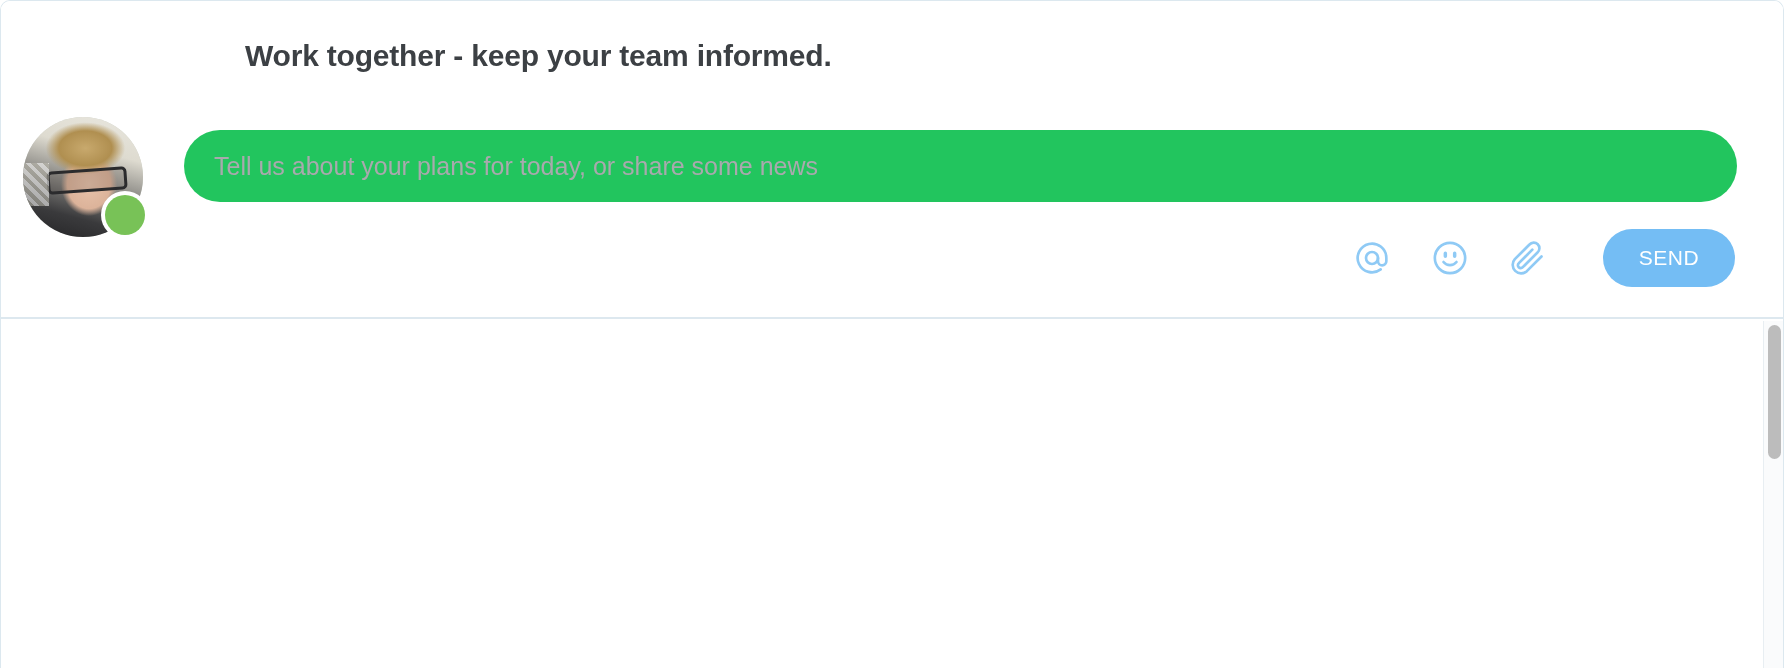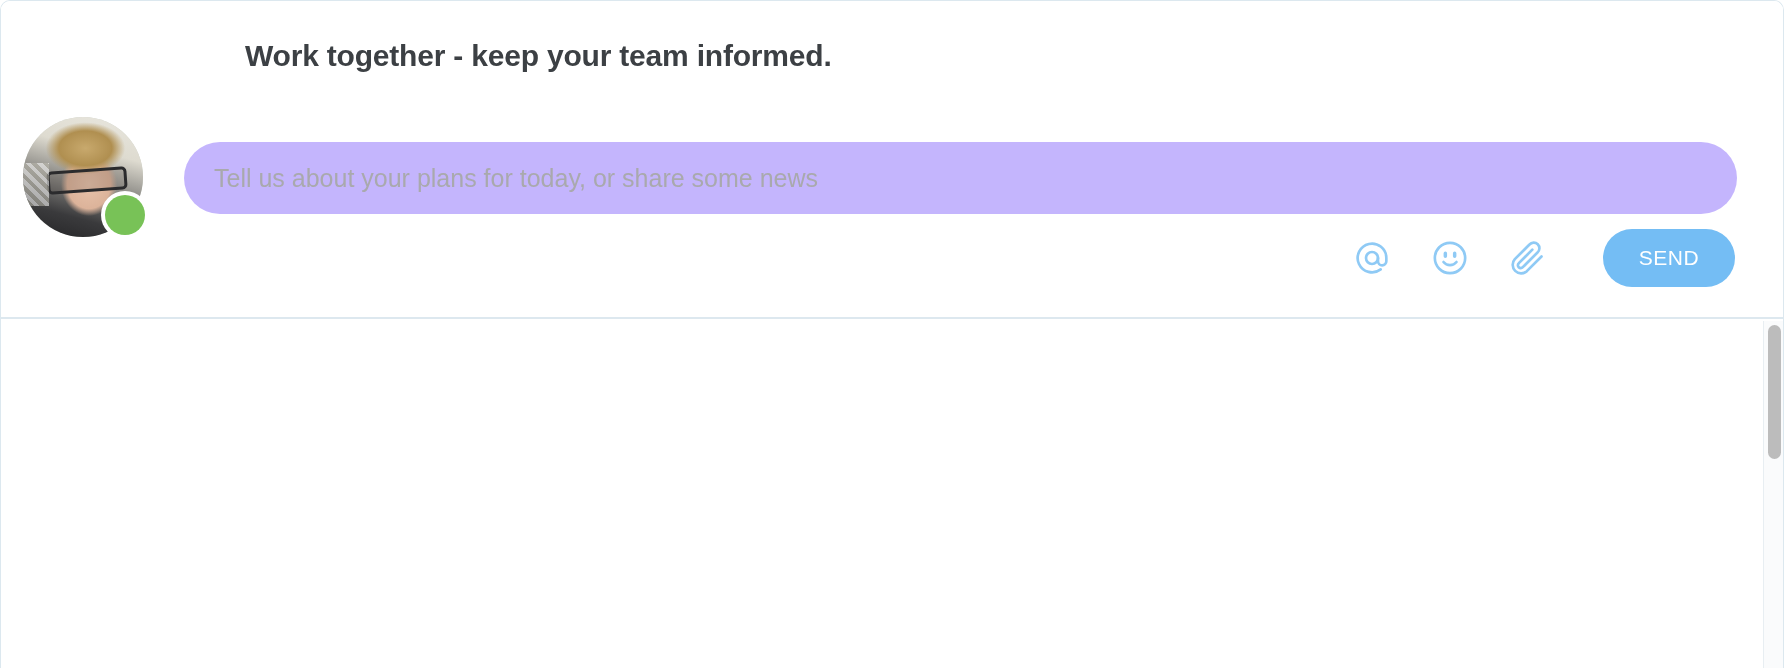--- a/index.html
+++ b/index.html
@@ -104,27 +104,27 @@
   .composer-avatar .status-dot {
     width: 40px;
     height: 40px;
     right: -2px;
     bottom: 2px;
   }
 
   .composer-input {
     position: absolute;
     left: 183px;
-    top: 141px;
+    top: 129px;
     width: 1553px;
     height: 72px;
     border: none;
     outline: none;
     border-radius: 36px;
-    background: #c4b5fd;
+    background: #22c55e;
     padding: 0 30px;
     font-family: "Liberation Sans", sans-serif;
     font-size: 25px;
     color: #45484c;
   }
   .composer-input::placeholder { color: #a9a9ad; }
 
   .composer-actions {
     position: absolute;
     right: 48px;

